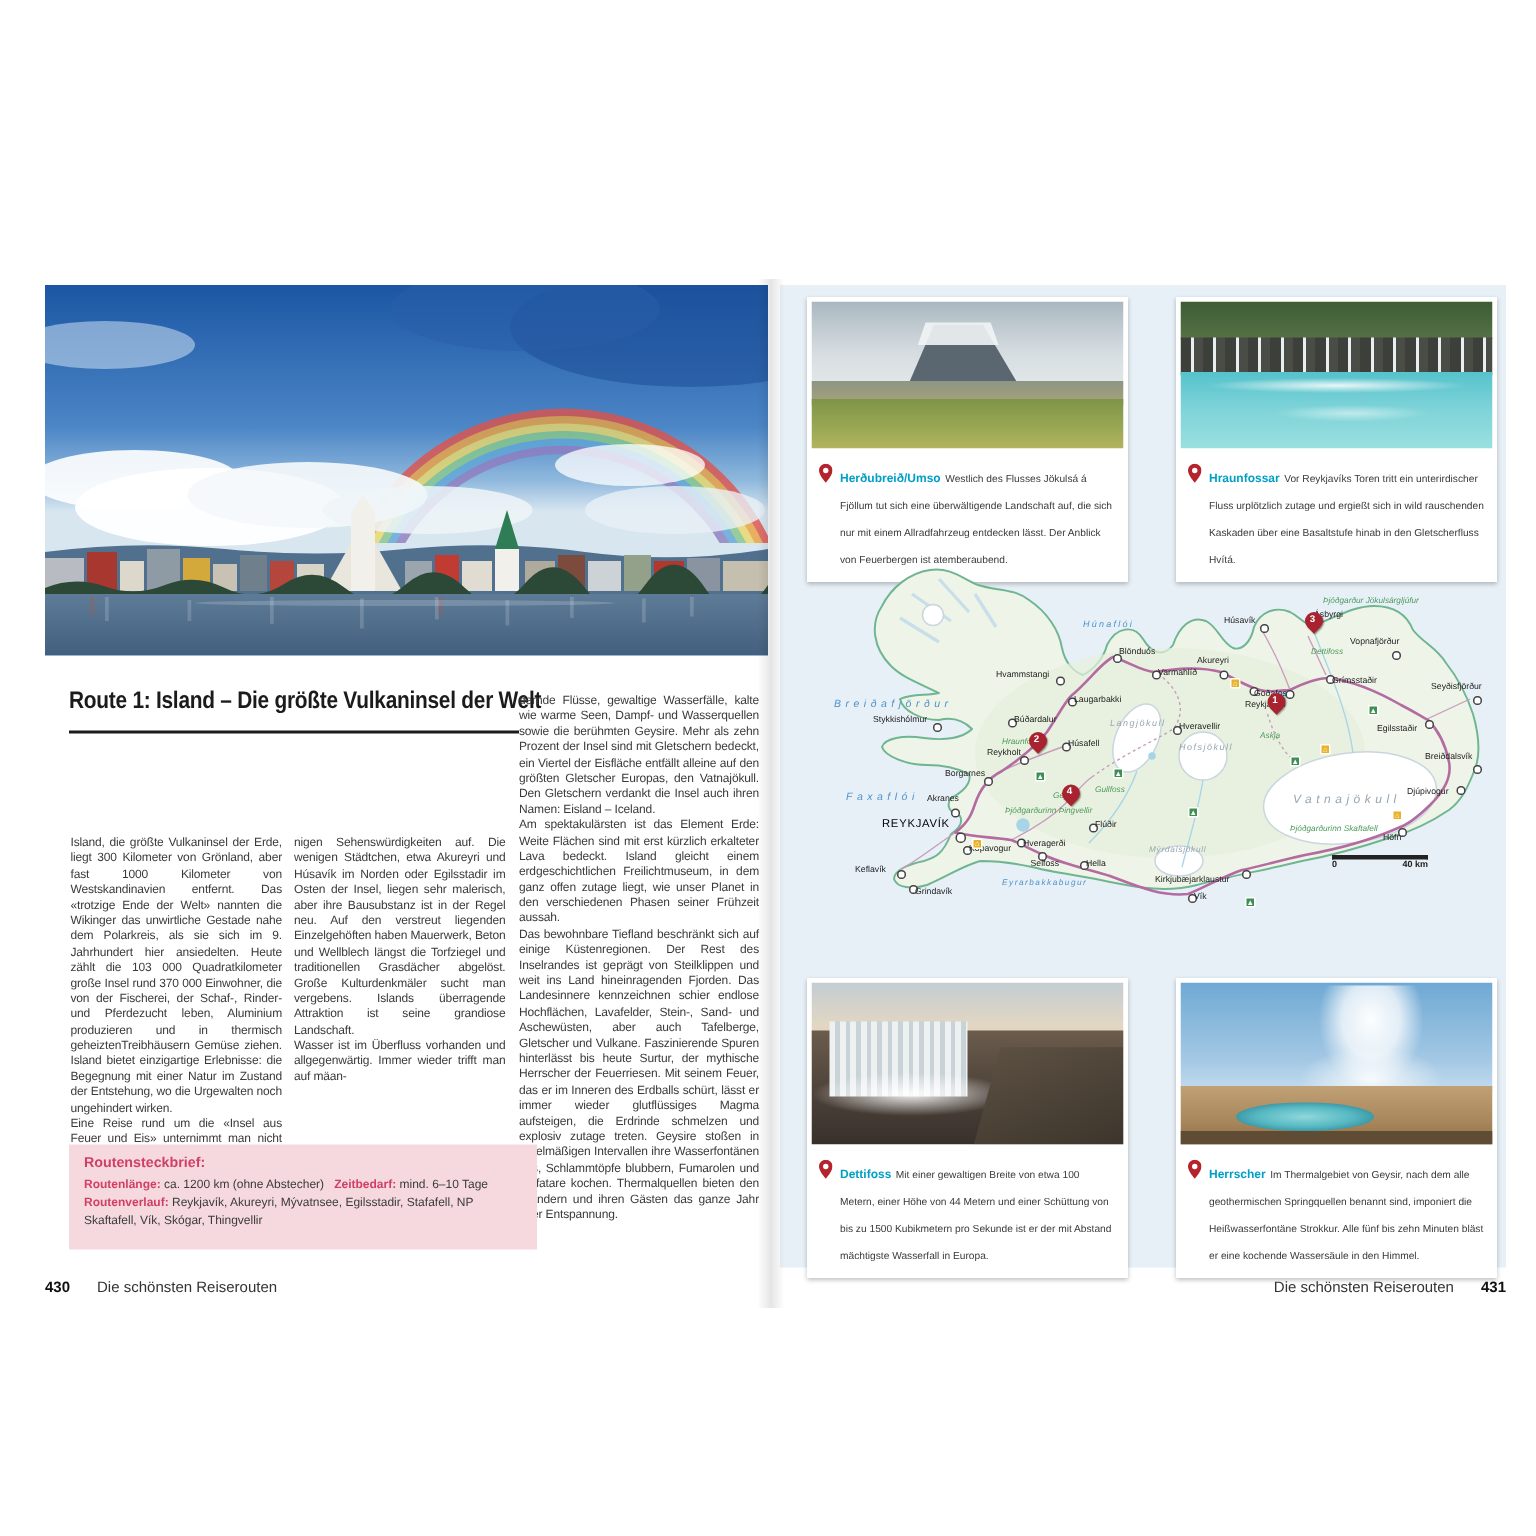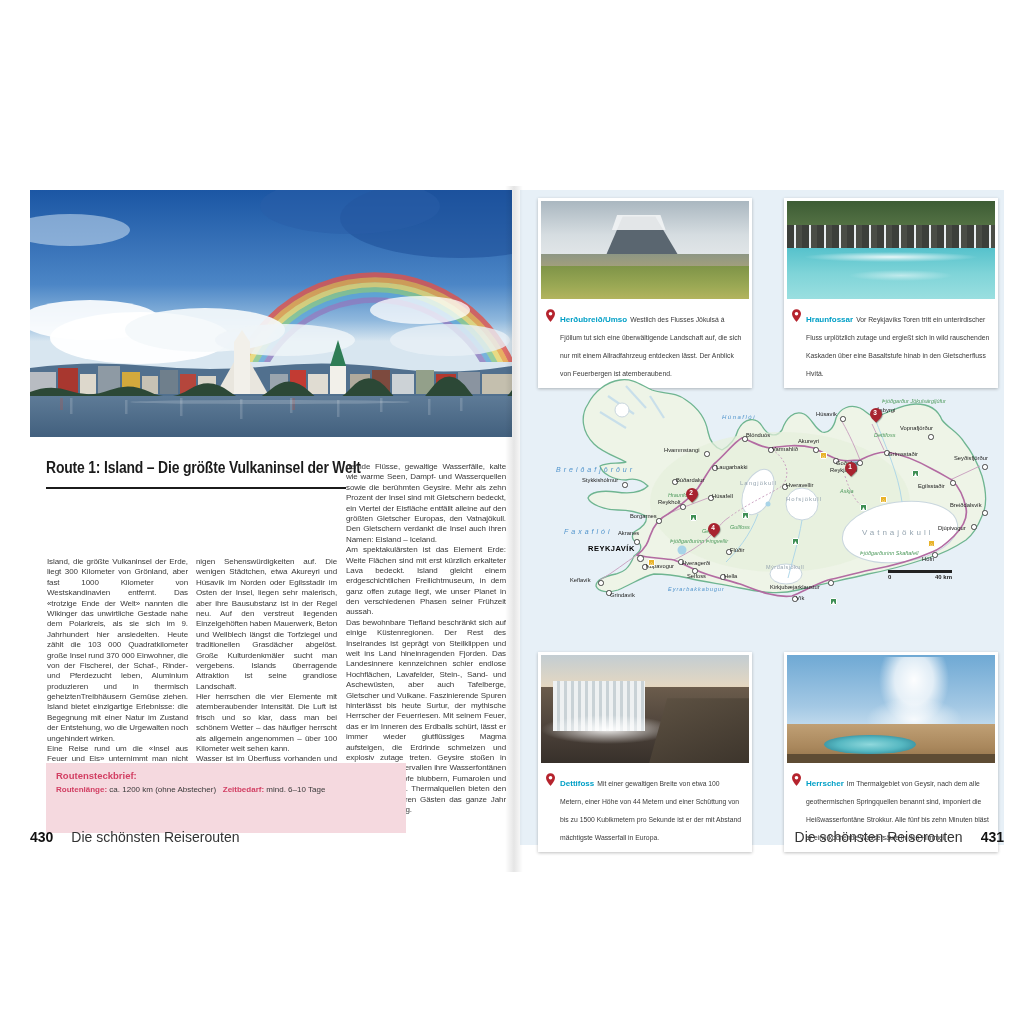--- a/index.html
+++ b/index.html
@@ -18,27 +18,27 @@
   .title{left:46px;top:459px;font-size:16px;font-weight:bold;color:#1b1b1b;white-space:nowrap;
          letter-spacing:-.2px;transform:scaleX(.87);transform-origin:0 0;}
   .title-rule{left:46px;top:487px;width:300px;height:1.6px;background:#1b1b1b;}
   .intro{left:46px;top:501px;width:302px;font-size:9.3px;font-weight:bold;color:#2a2a2a;line-height:1.4;}
   .col{font-size:8px;line-height:1.3;text-align:justify;letter-spacing:-.1px;color:#3a3a3a;}
   .col p{margin:0;}
   .col1{left:47px;top:557px;width:141px;}
   .col2{left:196px;top:557px;width:141px;}
   .col3{left:346px;top:462px;width:160px;}
 
-  .steckbrief{left:46px;top:763px;width:360px;min-height:70px;background:#f5d9df;
+  .steckbrief{left:46px;top:763px;width:312px;min-height:70px;background:#f5d9df;
               padding:7px 10px 8px;box-sizing:border-box;}
   .steck-title{color:#d23f63;font-weight:bold;font-size:9.5px;margin-bottom:3px;}
   .steck-line{font-size:8px;color:#3a3a3a;line-height:1.5;}
   .steck-label{color:#d23f63;font-weight:bold;}
 
-  .footer{top:829px;font-size:14px;color:#333;}
+  .footer{top:853px;font-size:10px;color:#333;}
   .footer .pageno{font-weight:bold;color:#111;}
   .footer-left{left:30px;}
   .footer-left .pageno{margin-right:18px;}
   .footer-right{right:20px;text-align:left;}
   .footer-right .pageno{margin-left:18px;}
 
   
   .right-panel{left:520px;top:190px;width:484px;height:655px;background:#e7f0f7;}
 
   .inset{position:absolute;background:#fff;box-shadow:0 1px 3px rgba(0,0,0,.25);}
@@ -56,23 +56,23 @@
 
   
   .layer{position:absolute;}
 
   
   .map{left:530px;top:352px;width:472px;height:296px;}
   .map svg{position:absolute;left:0;top:0;}
   #map-labels{position:absolute;left:0;top:0;width:472px;height:296px;}
   .town-dot{position:absolute;width:3.5px;height:3.5px;border-radius:50%;background:#fff;border:.8px solid #444;}
   .town-name{position:absolute;font-size:5.8px;color:#222;white-space:nowrap;}
-  .capital-name{position:absolute;font-size:7.5px;font-weight:bold;color:#000;letter-spacing:.5px;white-space:nowrap;}
+  .capital-name{position:absolute;font-size:7.5px;font-weight:normal;color:#000;letter-spacing:.5px;white-space:nowrap;}
   .sea-label{position:absolute;font-size:7px;font-style:italic;color:#4f93cc;white-space:nowrap;}
-  .glacier-label{position:absolute;font-size:7px;color:#97a6b1;white-space:nowrap;}
+  .glacier-label{position:absolute;font-size:7px;font-style:italic;color:#97a6b1;white-space:nowrap;}
   .park-label{position:absolute;font-size:5.5px;font-style:italic;color:#4f9b5e;white-space:nowrap;}
   .mk{position:absolute;width:12px;height:12px;background:#a8232f;border-radius:50% 50% 50% 0;
       transform:rotate(-45deg);box-shadow:0 1px 1px rgba(0,0,0,.4);}
   .mk span{position:absolute;left:0;top:1px;width:12px;text-align:center;transform:rotate(45deg);
            color:#fff;font-size:6.5px;font-weight:bold;}
   .poi{position:absolute;width:7px;height:7px;border-radius:1px;color:#fff;font-size:5px;
        line-height:7px;text-align:center;border:.6px solid #fff;box-sizing:border-box;}
   .scalebar{position:absolute;left:358px;top:218px;width:64px;}
   .scalebar .bar{height:3px;background:#222;border-left:1.5px solid #222;border-right:1.5px solid #222;}
   .scalebar .lbl{display:flex;justify-content:space-between;font-size:6px;font-weight:bold;color:#222;margin-top:1px;}
@@ -166,36 +166,39 @@
 
   <h1 class="abs title" style="margin:0">Route 1: Island – Die größte Vulkaninsel der Welt</h1>
   <div class="abs title-rule"></div>
 
   <div class="abs col col1">
       <p>Island, die größte Vulkaninsel der Erde, liegt 300 Kilometer von Grönland, aber fast 1000 Kilometer von Westskandinavien entfernt. Das «trotzige Ende der Welt» nannten die Wikinger das unwirtliche Gestade nahe dem Polarkreis, als sie sich im 9. Jahrhundert hier ansiedelten. Heute zählt die 103 000 Quadratkilometer große Insel rund 370 000 Einwohner, die von der Fischerei, der Schaf-, Rinder- und Pferdezucht leben, Aluminium produzieren und in thermisch geheiztenTreibhäusern Gemüse ziehen. Island bietet einzigartige Erlebnisse: die Begegnung mit einer Natur im Zustand der Entstehung, wo die Urgewalten noch ungehindert wirken.</p>
       <p>Eine Reise rund um die «Insel aus Feuer und Eis» unternimmt man nicht der Städte wegen. Die charmante Kapitale Reykjavik wartet mit ei-</p>
     </div>
   <div class="abs col col2">
       <p>nigen Sehenswürdigkeiten auf. Die wenigen Städtchen, etwa Akureyri und Húsavík im Norden oder Egilsstadir im Osten der Insel, liegen sehr malerisch, aber ihre Bausubstanz ist in der Regel neu. Auf den verstreut liegenden Einzelgehöften haben Mauerwerk, Beton und Wellblech längst die Torfziegel und traditionellen Grasdächer abgelöst. Große Kulturdenkmäler sucht man vergebens. Islands überragende Attraktion ist seine grandiose Landschaft.</p>
-      <p>Hier herrschen die vier Elemente mit atemberaubender Intensität. Die Luft ist frisch und so klar, dass man bei schönem Wetter – das häufiger herrscht als allgemein angenommen – über 100 Kilometer weit sehen kann.</p>
       <p>Wasser ist im Überfluss vorhanden und allgegenwärtig. Immer wieder trifft man auf mäan-</p>
     </div>
   <div class="abs col col3">
       <p>dernde Flüsse, gewaltige Wasserfälle, kalte wie warme Seen, Dampf- und Wasserquellen sowie die berühmten Geysire. Mehr als zehn Prozent der Insel sind mit Gletschern bedeckt, ein Viertel der Eisfläche entfällt alleine auf den größten Gletscher Europas, den Vatnajökull. Den Gletschern verdankt die Insel auch ihren Namen: Eisland – Iceland.</p>
       <p>Am spektakulärsten ist das Element Erde: Weite Flächen sind mit erst kürzlich erkalteter Lava bedeckt. Island gleicht einem erdgeschichtlichen Freilichtmuseum, in dem ganz offen zutage liegt, wie unser Planet in den verschiedenen Phasen seiner Frühzeit aussah.</p>
       <p>Das bewohnbare Tiefland beschränkt sich auf einige Küstenregionen. Der Rest des Inselrandes ist geprägt von Steilklippen und weit ins Land hineinragenden Fjorden. Das Landesinnere kennzeichnen schier endlose Hochflächen, Lavafelder, Stein-, Sand- und Aschewüsten, aber auch Tafelberge, Gletscher und Vulkane. Faszinierende Spuren hinterlässt bis heute Surtur, der mythische Herrscher der Feuerriesen. Mit seinem Feuer, das er im Inneren des Erdballs schürt, lässt er immer wieder glutflüssiges Magma aufsteigen, die Erdrinde schmelzen und explosiv zutage treten. Geysire stoßen in regelmäßigen Intervallen ihre Wasserfontänen aus, Schlammtöpfe blubbern, Fumarolen und Solfatare kochen. Thermalquellen bieten den Isländern und ihren Gästen das ganze Jahr über Entspannung.</p>
     </div>
 
   <div class="abs steckbrief">
     <div class="steck-title">Routensteckbrief:</div>
     <div class="steck-line">
       <span class="steck-label">Routenlänge:</span>
       <span>ca. 1200 km (ohne Abstecher)</span>&nbsp;&nbsp;
       <span class="steck-label">Zeitbedarf:</span>
       <span>mind. 6–10 Tage</span>
+    </div>
+    <div class="steck-line">
+      <span class="steck-label">Routenverlauf:</span>
+      <span>Reykjavík, Akureyri, Mývatnsee, Egilsstadir, Stafafell, NP Skaftafell, Vík, Skógar, Thingvellir</span>
     </div>
   </div>
 
   <div class="abs footer footer-left">
     <span class="pageno">430</span><span>Die schönsten Reiserouten</span>
   </div>
 
   <div class="abs right-panel"></div>
   <div class="abs gutter"></div>
 

